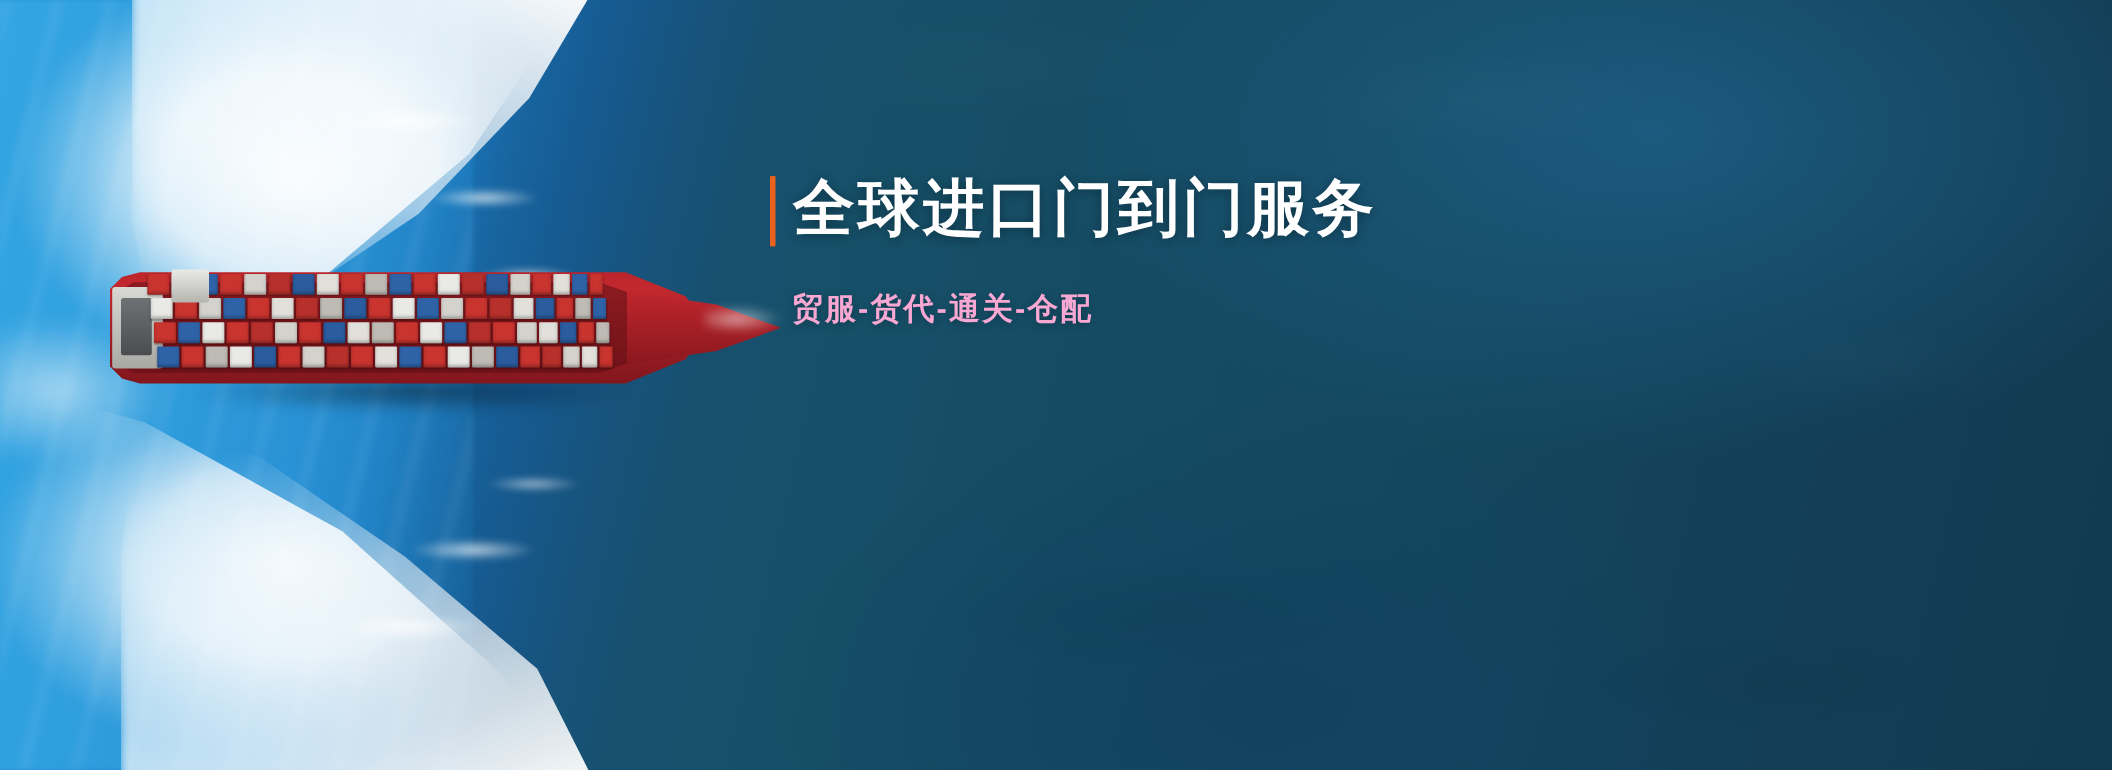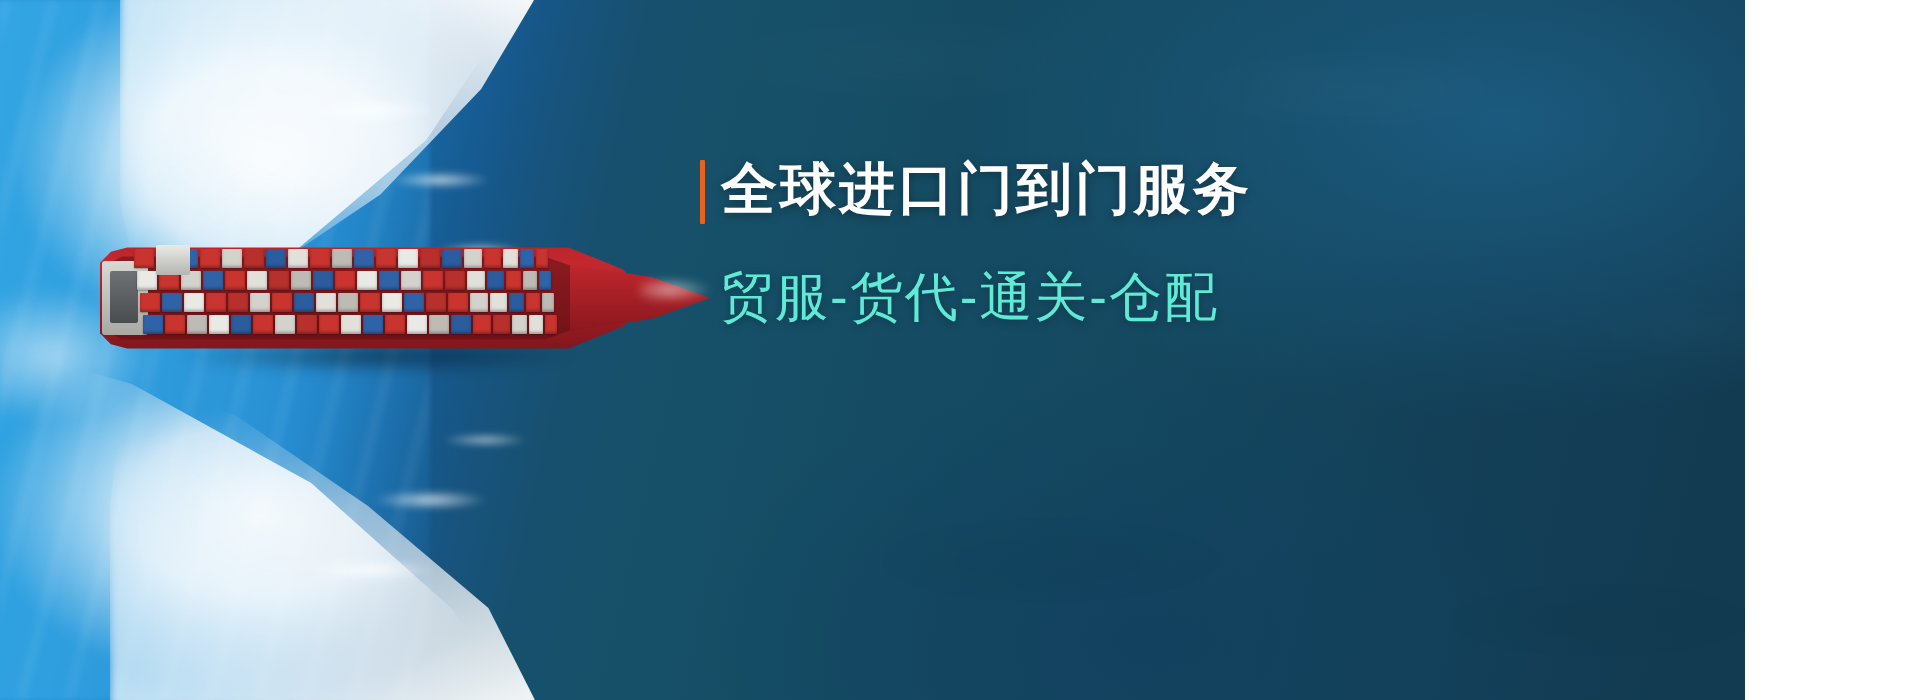--- a/index.html
+++ b/index.html
@@ -2,21 +2,21 @@
 <html><head>
 <meta charset="utf-8">
 <style>
   html,body{margin:0;padding:0;}
   body{
     width:1920px;height:700px;overflow:hidden;
     font-family:"Liberation Sans","DejaVu Sans",sans-serif;
     background:#0f3category;
   }
   .banner{
-    position:relative;width:1745px;height:700px;overflow:hidden;
+    position:relative;width:1920px;height:700px;overflow:hidden;
     background:#154a6b;
   }
 
   
   .ocean{
     position:absolute;inset:0;
     background:
       radial-gradient(ellipse 900px 500px at 1500px 120px, #1b5a7e 0%, rgba(27,90,126,0) 60%),
       radial-gradient(ellipse 700px 420px at 1150px 640px, #12415f 0%, rgba(18,65,95,0) 65%),
       linear-gradient(103deg,
@@ -162,21 +162,21 @@
     width:5px;background:#e8621f;flex:0 0 5px;border-radius:1px;
     align-self:center;height:64px;
   }
   .title{
     font-size:56px;line-height:1.04;font-weight:bold;letter-spacing:3px;
     color:#ffffff;white-space:nowrap;margin:0;
     text-shadow:0 2px 10px rgba(0,0,0,.35);
   }
   .subtitle{
     margin:38px 0 0 20px;
-    font-size:53px;letter-spacing:2px;color:#5eead4;font-weight:400;
+    font-size:28px;letter-spacing:2px;color:#f9a8d4;font-weight:700;
     white-space:nowrap;text-shadow:0 2px 8px rgba(0,0,0,.30);
   }
   .desc{
     margin:24px 0 0 20px;width:700px;
     font-size:21px;line-height:1.62;color:#e9eff3;letter-spacing:.5px;
     text-shadow:0 1px 6px rgba(0,0,0,.28);
   }
   .desc p{margin:0;}
 </style>
 </head>

